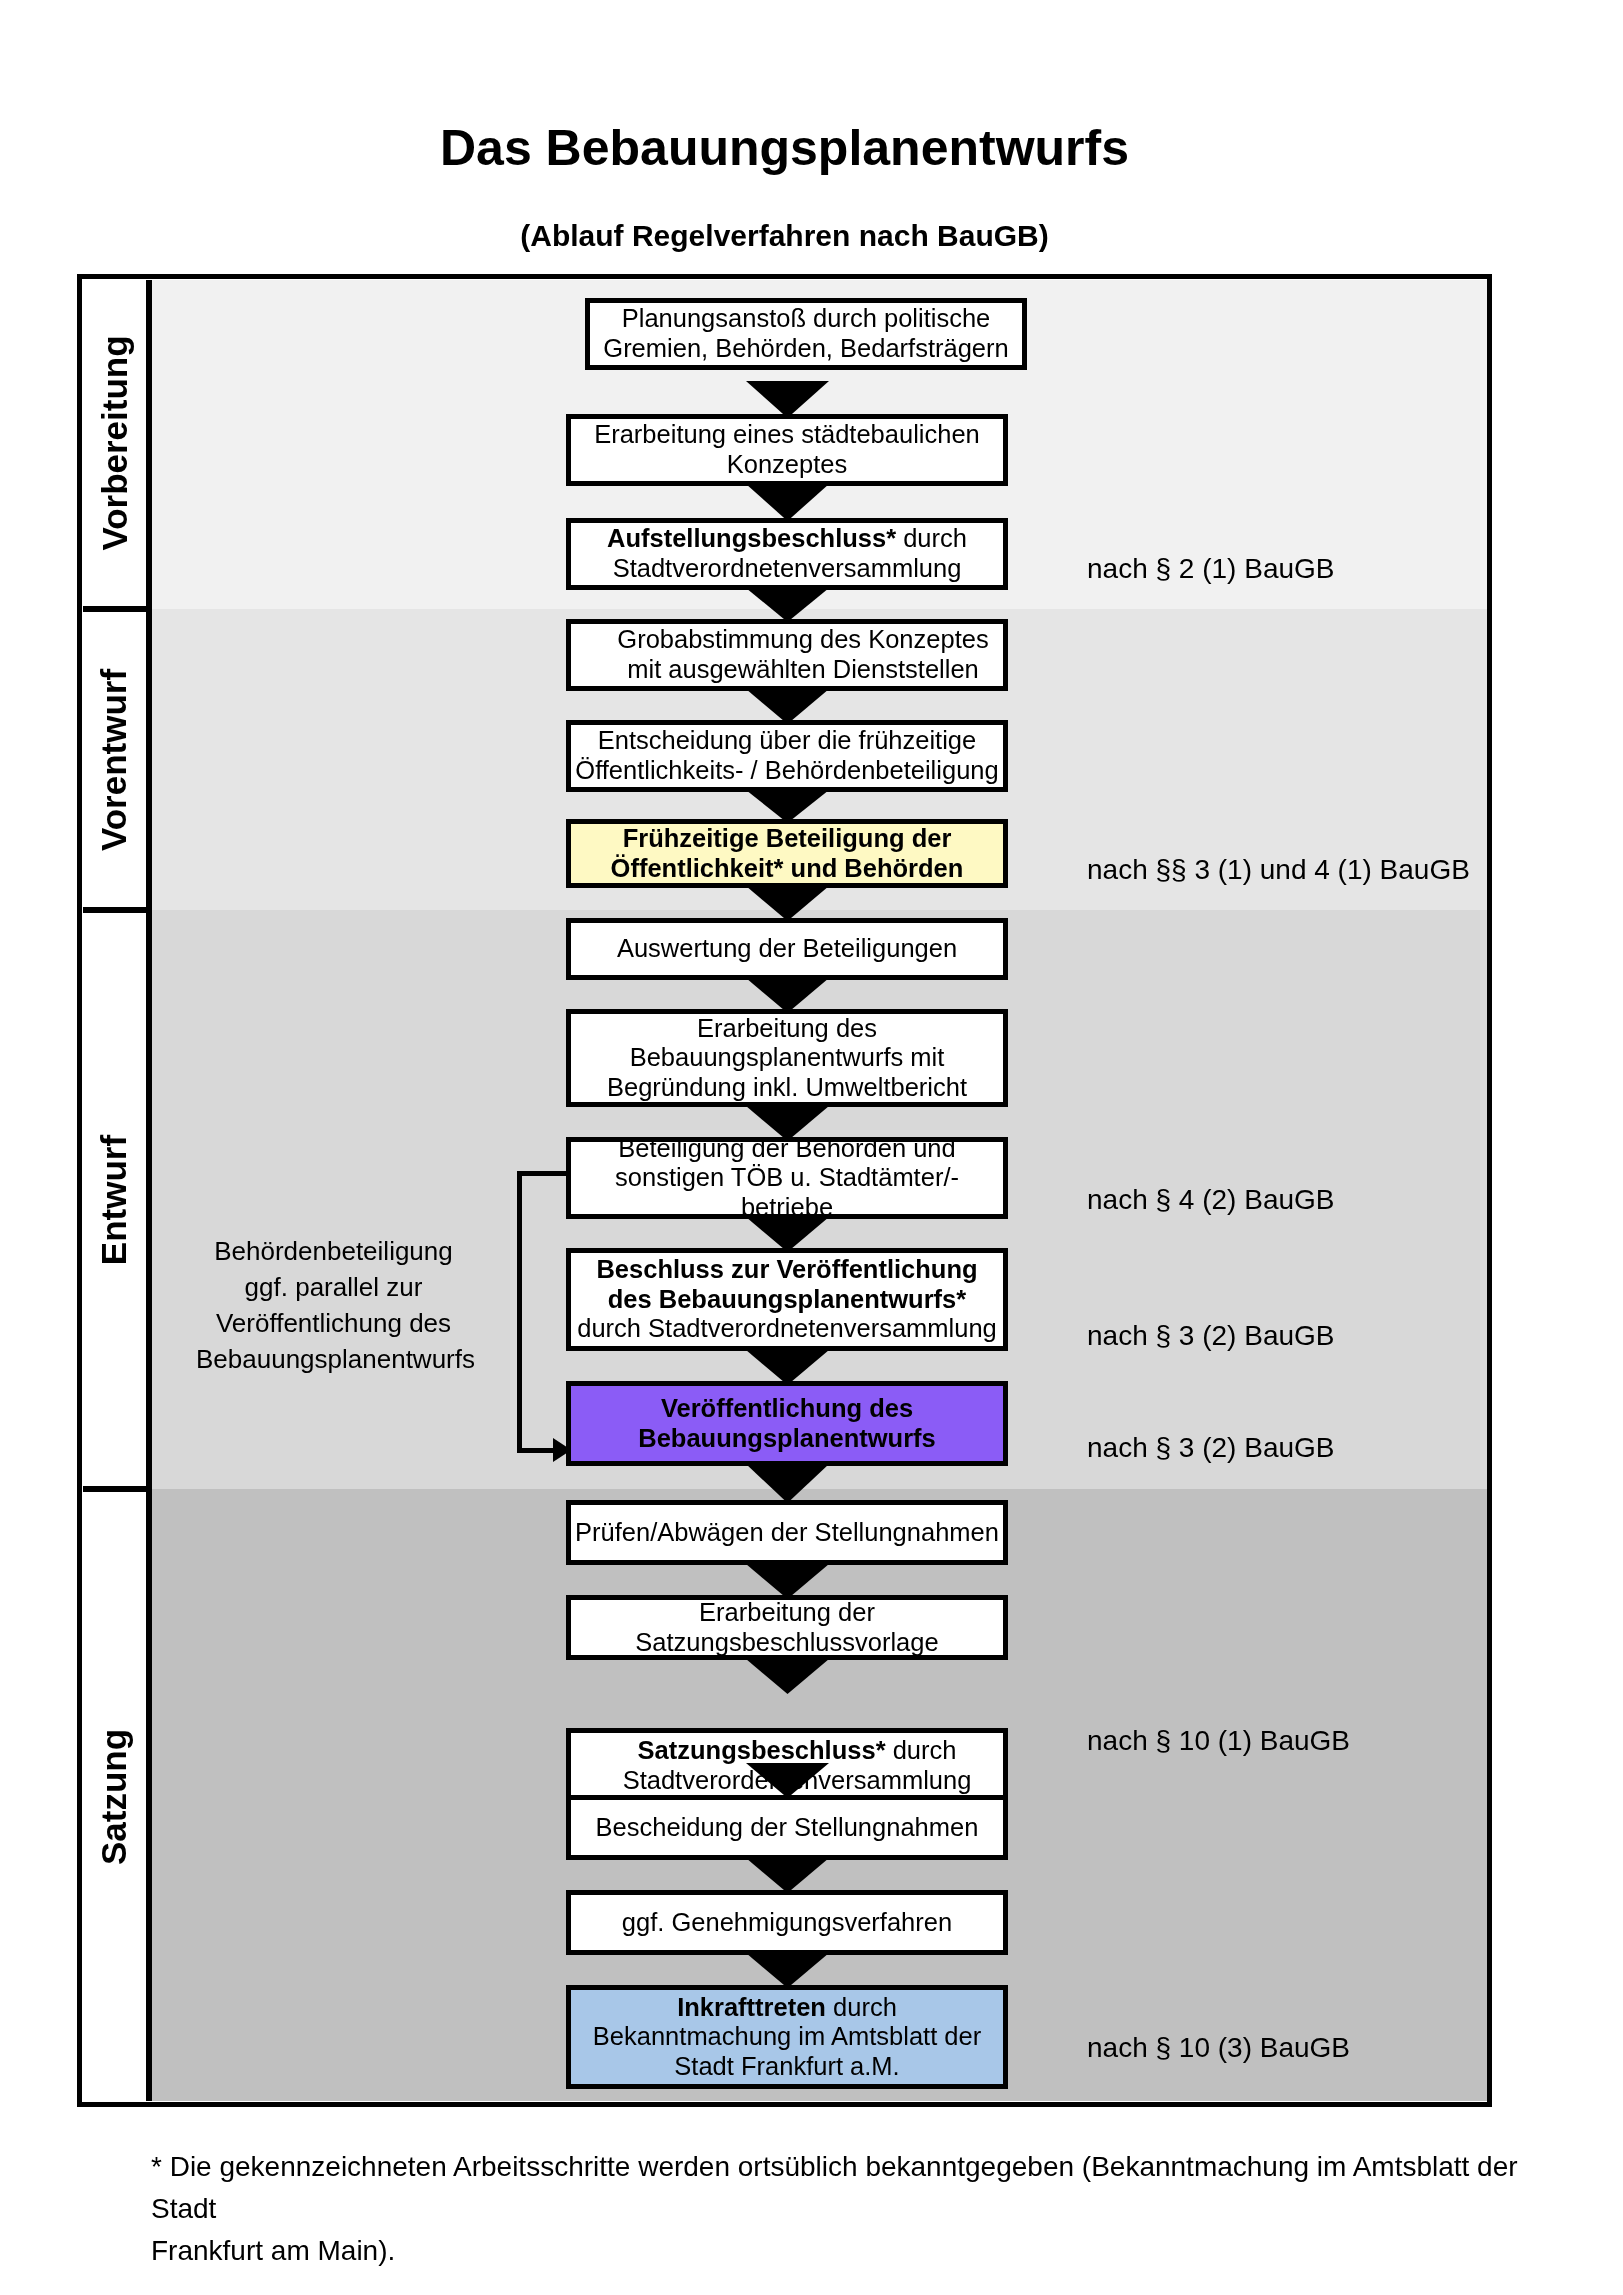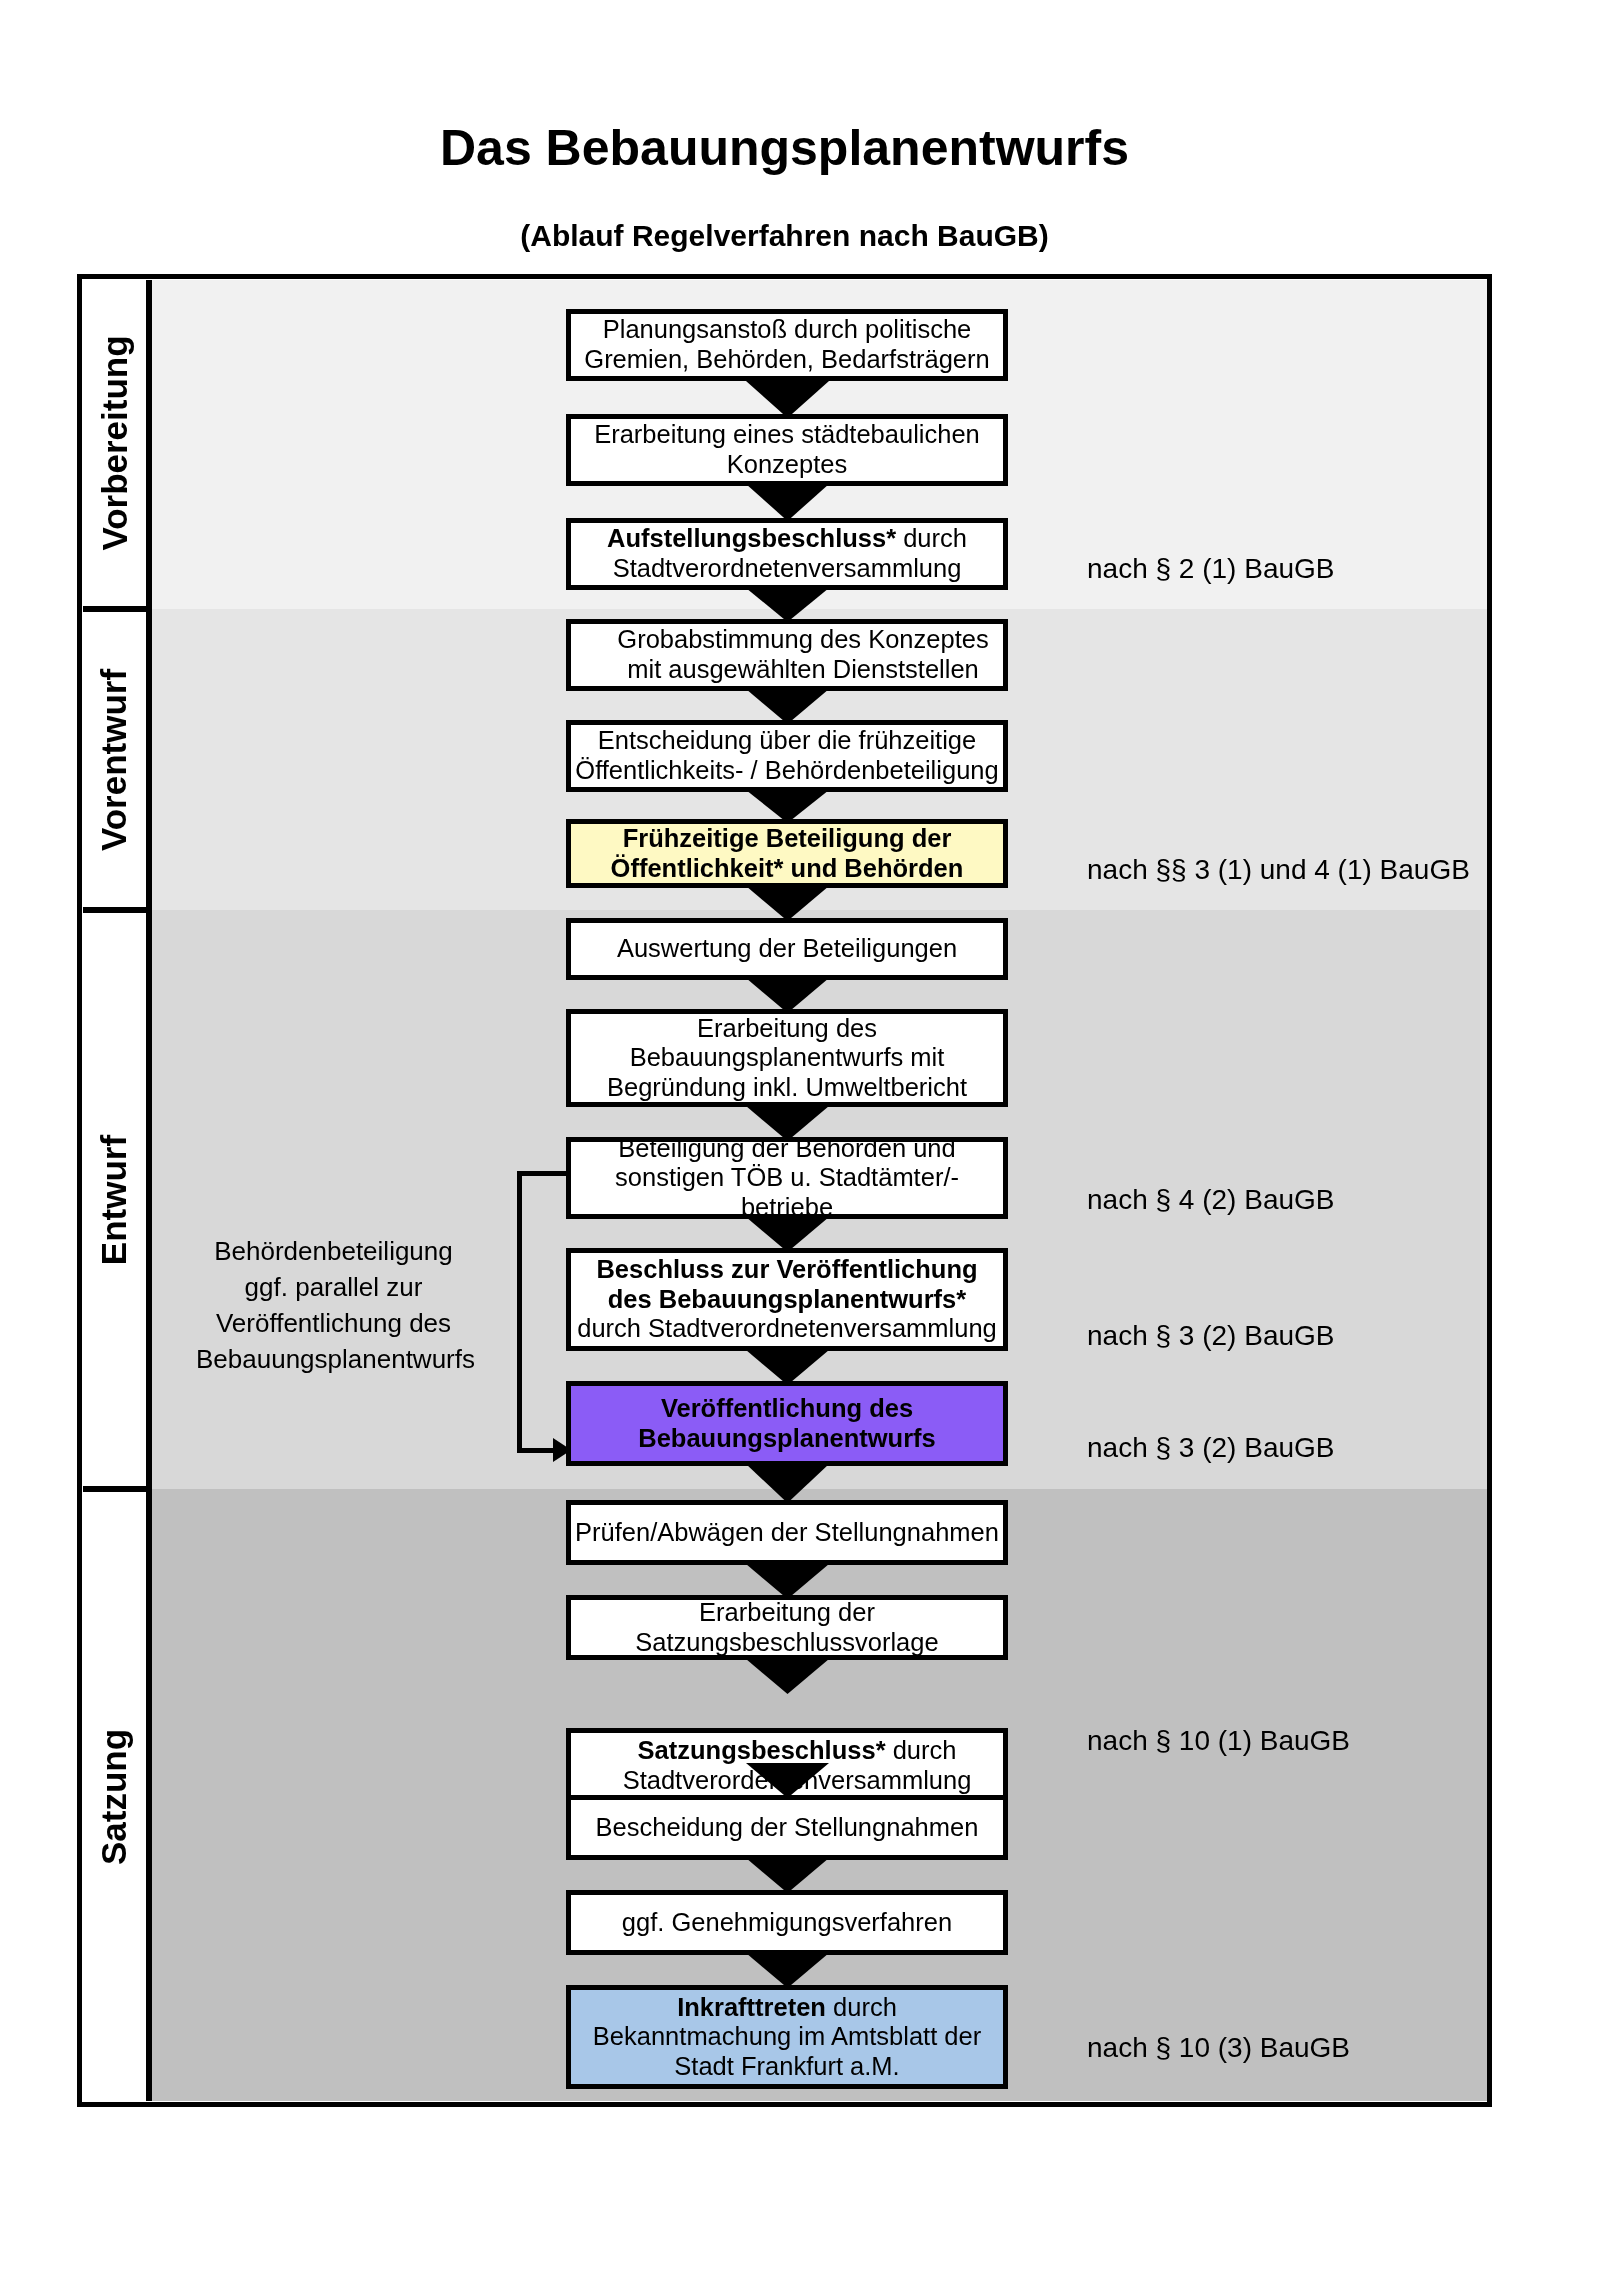--- a/index.html
+++ b/index.html
@@ -80,21 +80,21 @@
     <div>Veröffentlichung des</div>
     <div>Bebauungsplanentwurfs</div>
   </div>
 
   <div class="bracket-top"></div>
   <div class="bracket-v"></div>
   <div class="bracket-bottom"></div>
   <div class="bracket-head"></div>
 
   <div class="flow" id="flow">
-      <div class="step" style="top: 309px; height: 72px;">
+      <div class="step" style="top: 298px; height: 72px; margin-left: 19px;">
         <div class="step-text"><span>Planungsanstoß durch politische Gremien, Behörden, Bedarfsträgern</span></div>
       </div>
       <div class="arrow" style="top: 381px; height: 37px;"></div>
       <div class="step" style="top: 414px; height: 72px;">
         <div class="step-text"><span>Erarbeitung eines städtebaulichen Konzeptes</span></div>
       </div>
       <div class="arrow" style="top: 484px; height: 37px;"></div>
       <div class="step" style="top: 518px; height: 72px;">
         <div class="step-text"><b>Aufstellungsbeschluss*</b><span> durch Stadtverordnetenversammlung</span></div>
       </div>
@@ -156,15 +156,19 @@
       <div class="step" style="top: 1890px; height: 65px;">
         <div class="step-text"><span>ggf. Genehmigungsverfahren</span></div>
       </div>
       <div class="arrow" style="top: 1953px; height: 35px;"></div>
       <div class="step" style="top: 1985px; height: 104px; background: rgb(168, 199, 232);">
         <div class="step-text"><b>Inkrafttreten</b><span> durch Bekanntmachung im Amtsblatt der Stadt Frankfurt a.M.</span></div>
       </div>
       <div class="law-note" style="top: 2028px;">nach § 10 (3) BauGB</div>
     </div>
 
+  <div class="footnote">
+    <div>* Die gekennzeichneten Arbeitsschritte werden ortsüblich bekanntgegeben (Bekanntmachung im Amtsblatt  der Stadt</div>
+    <div>Frankfurt am Main).</div>
+  </div>
 
 </div>
 
 
 </body></html>

